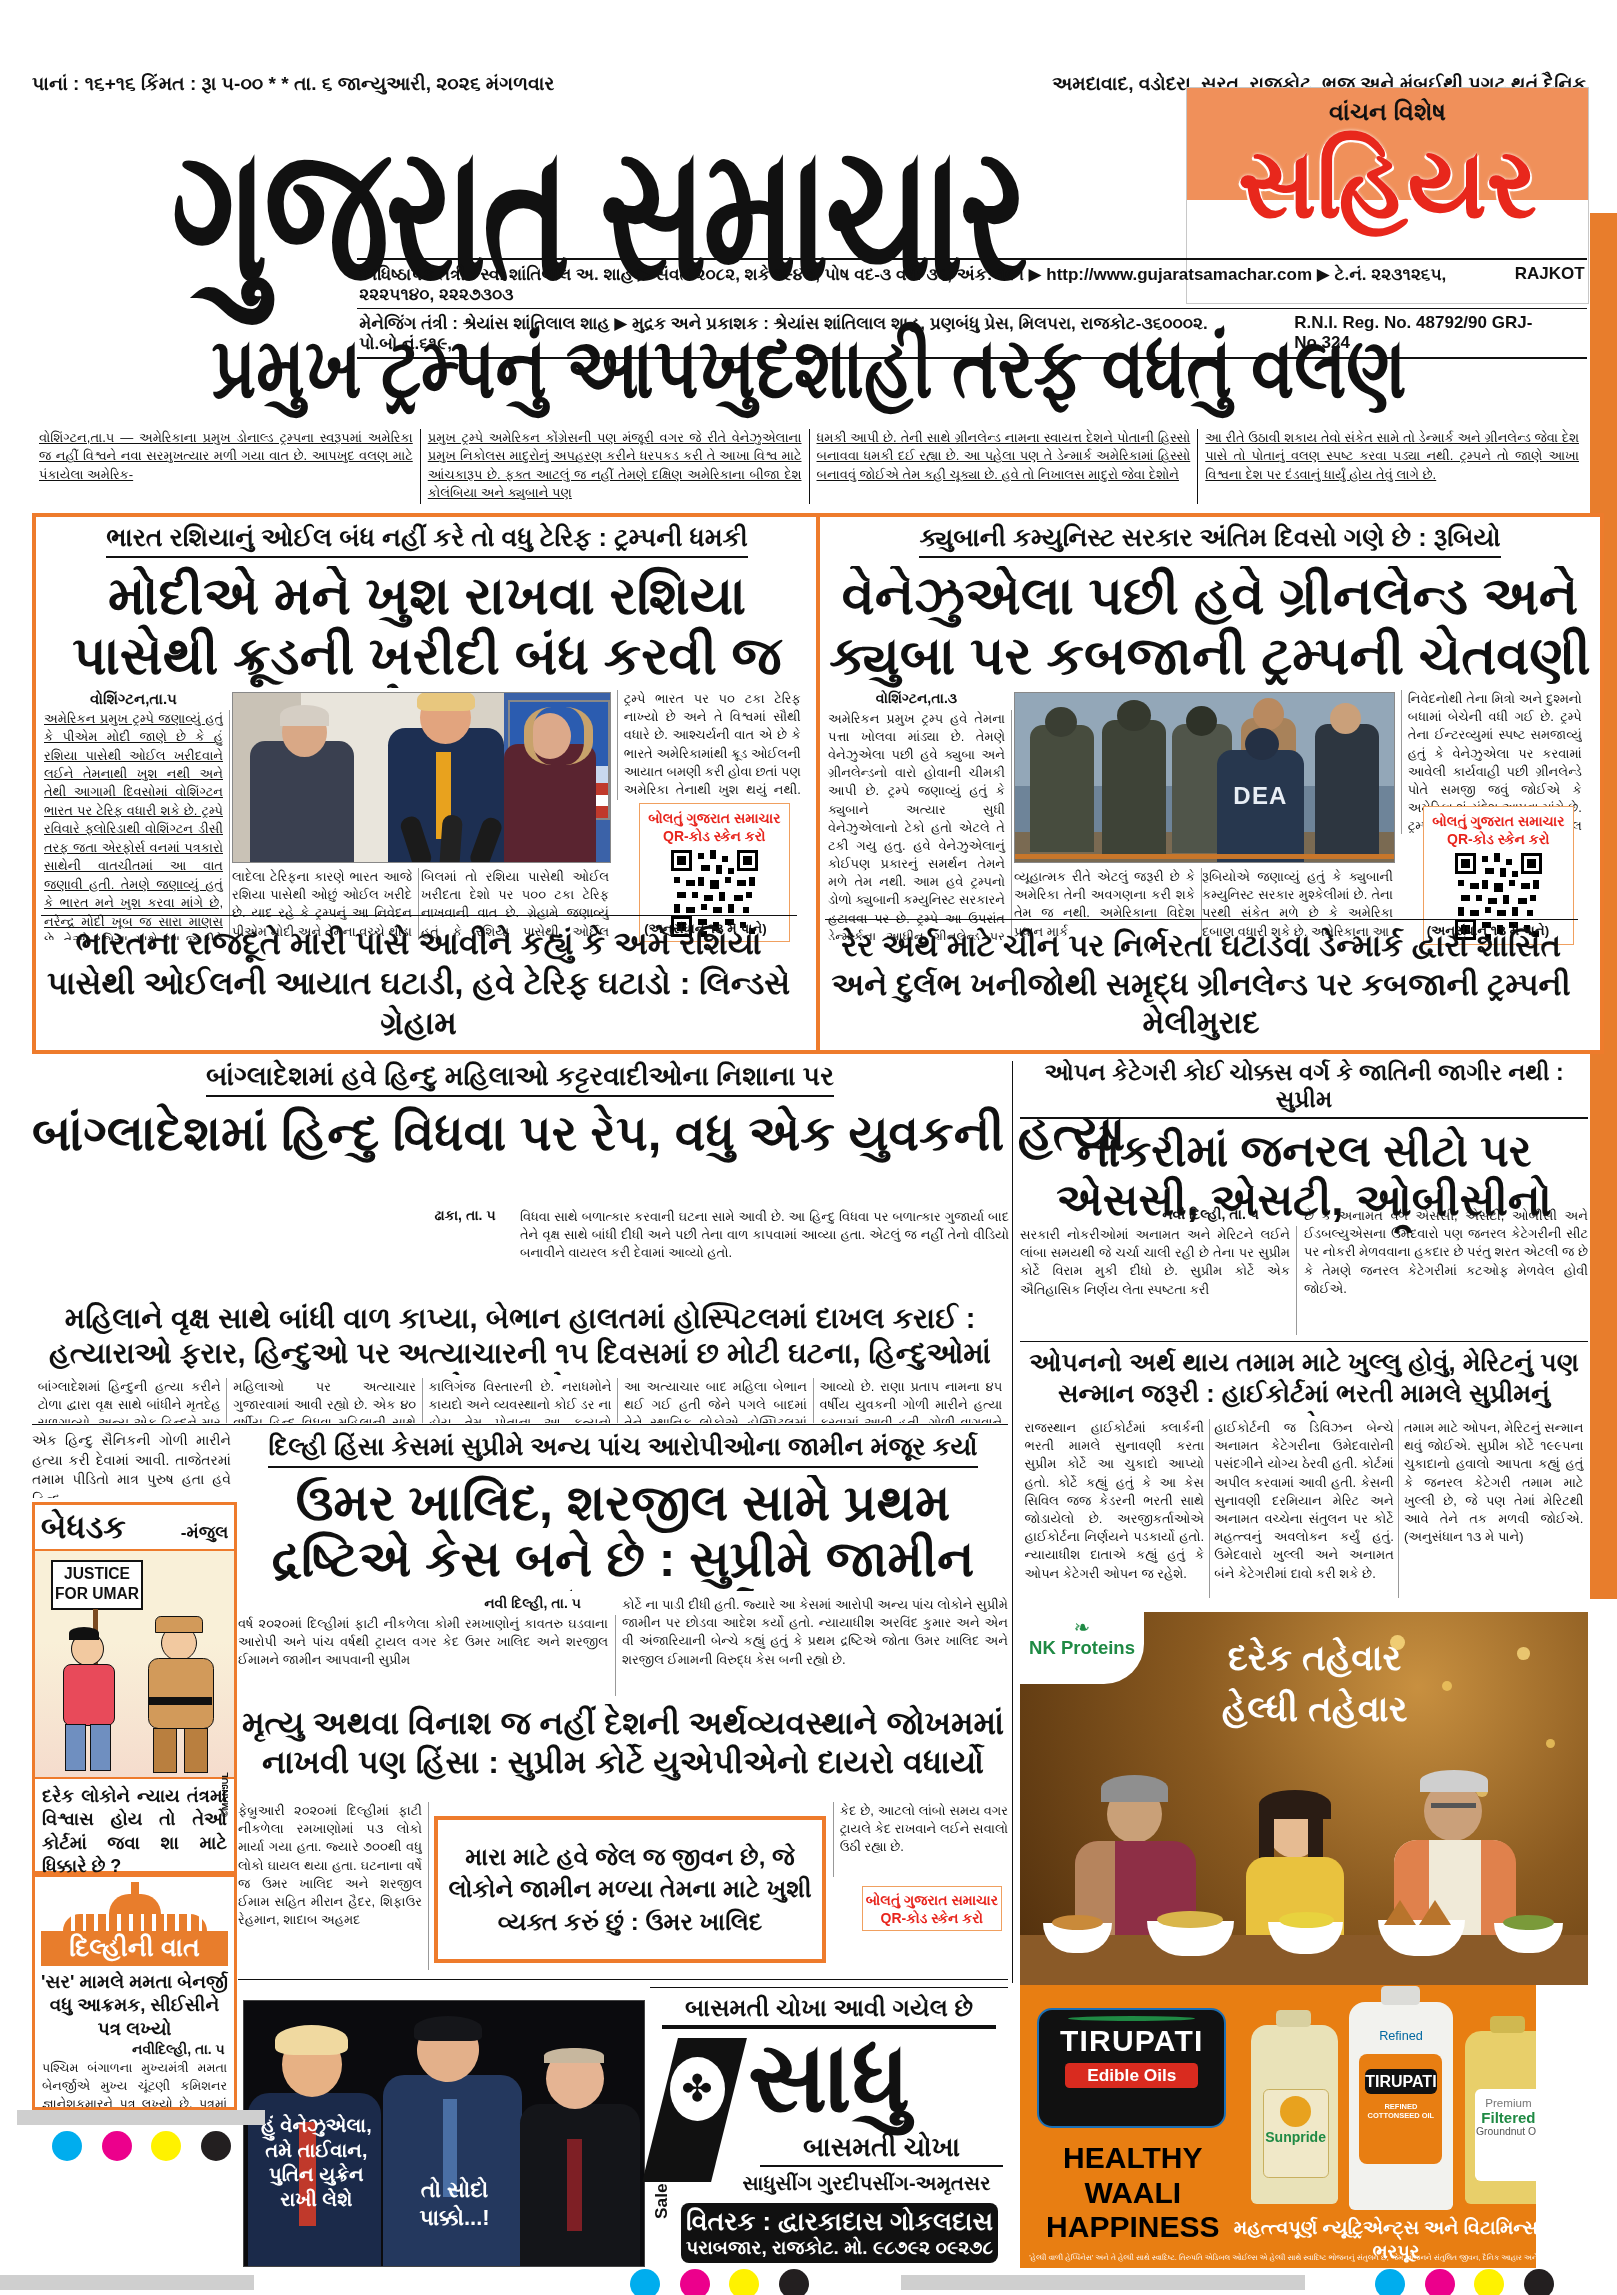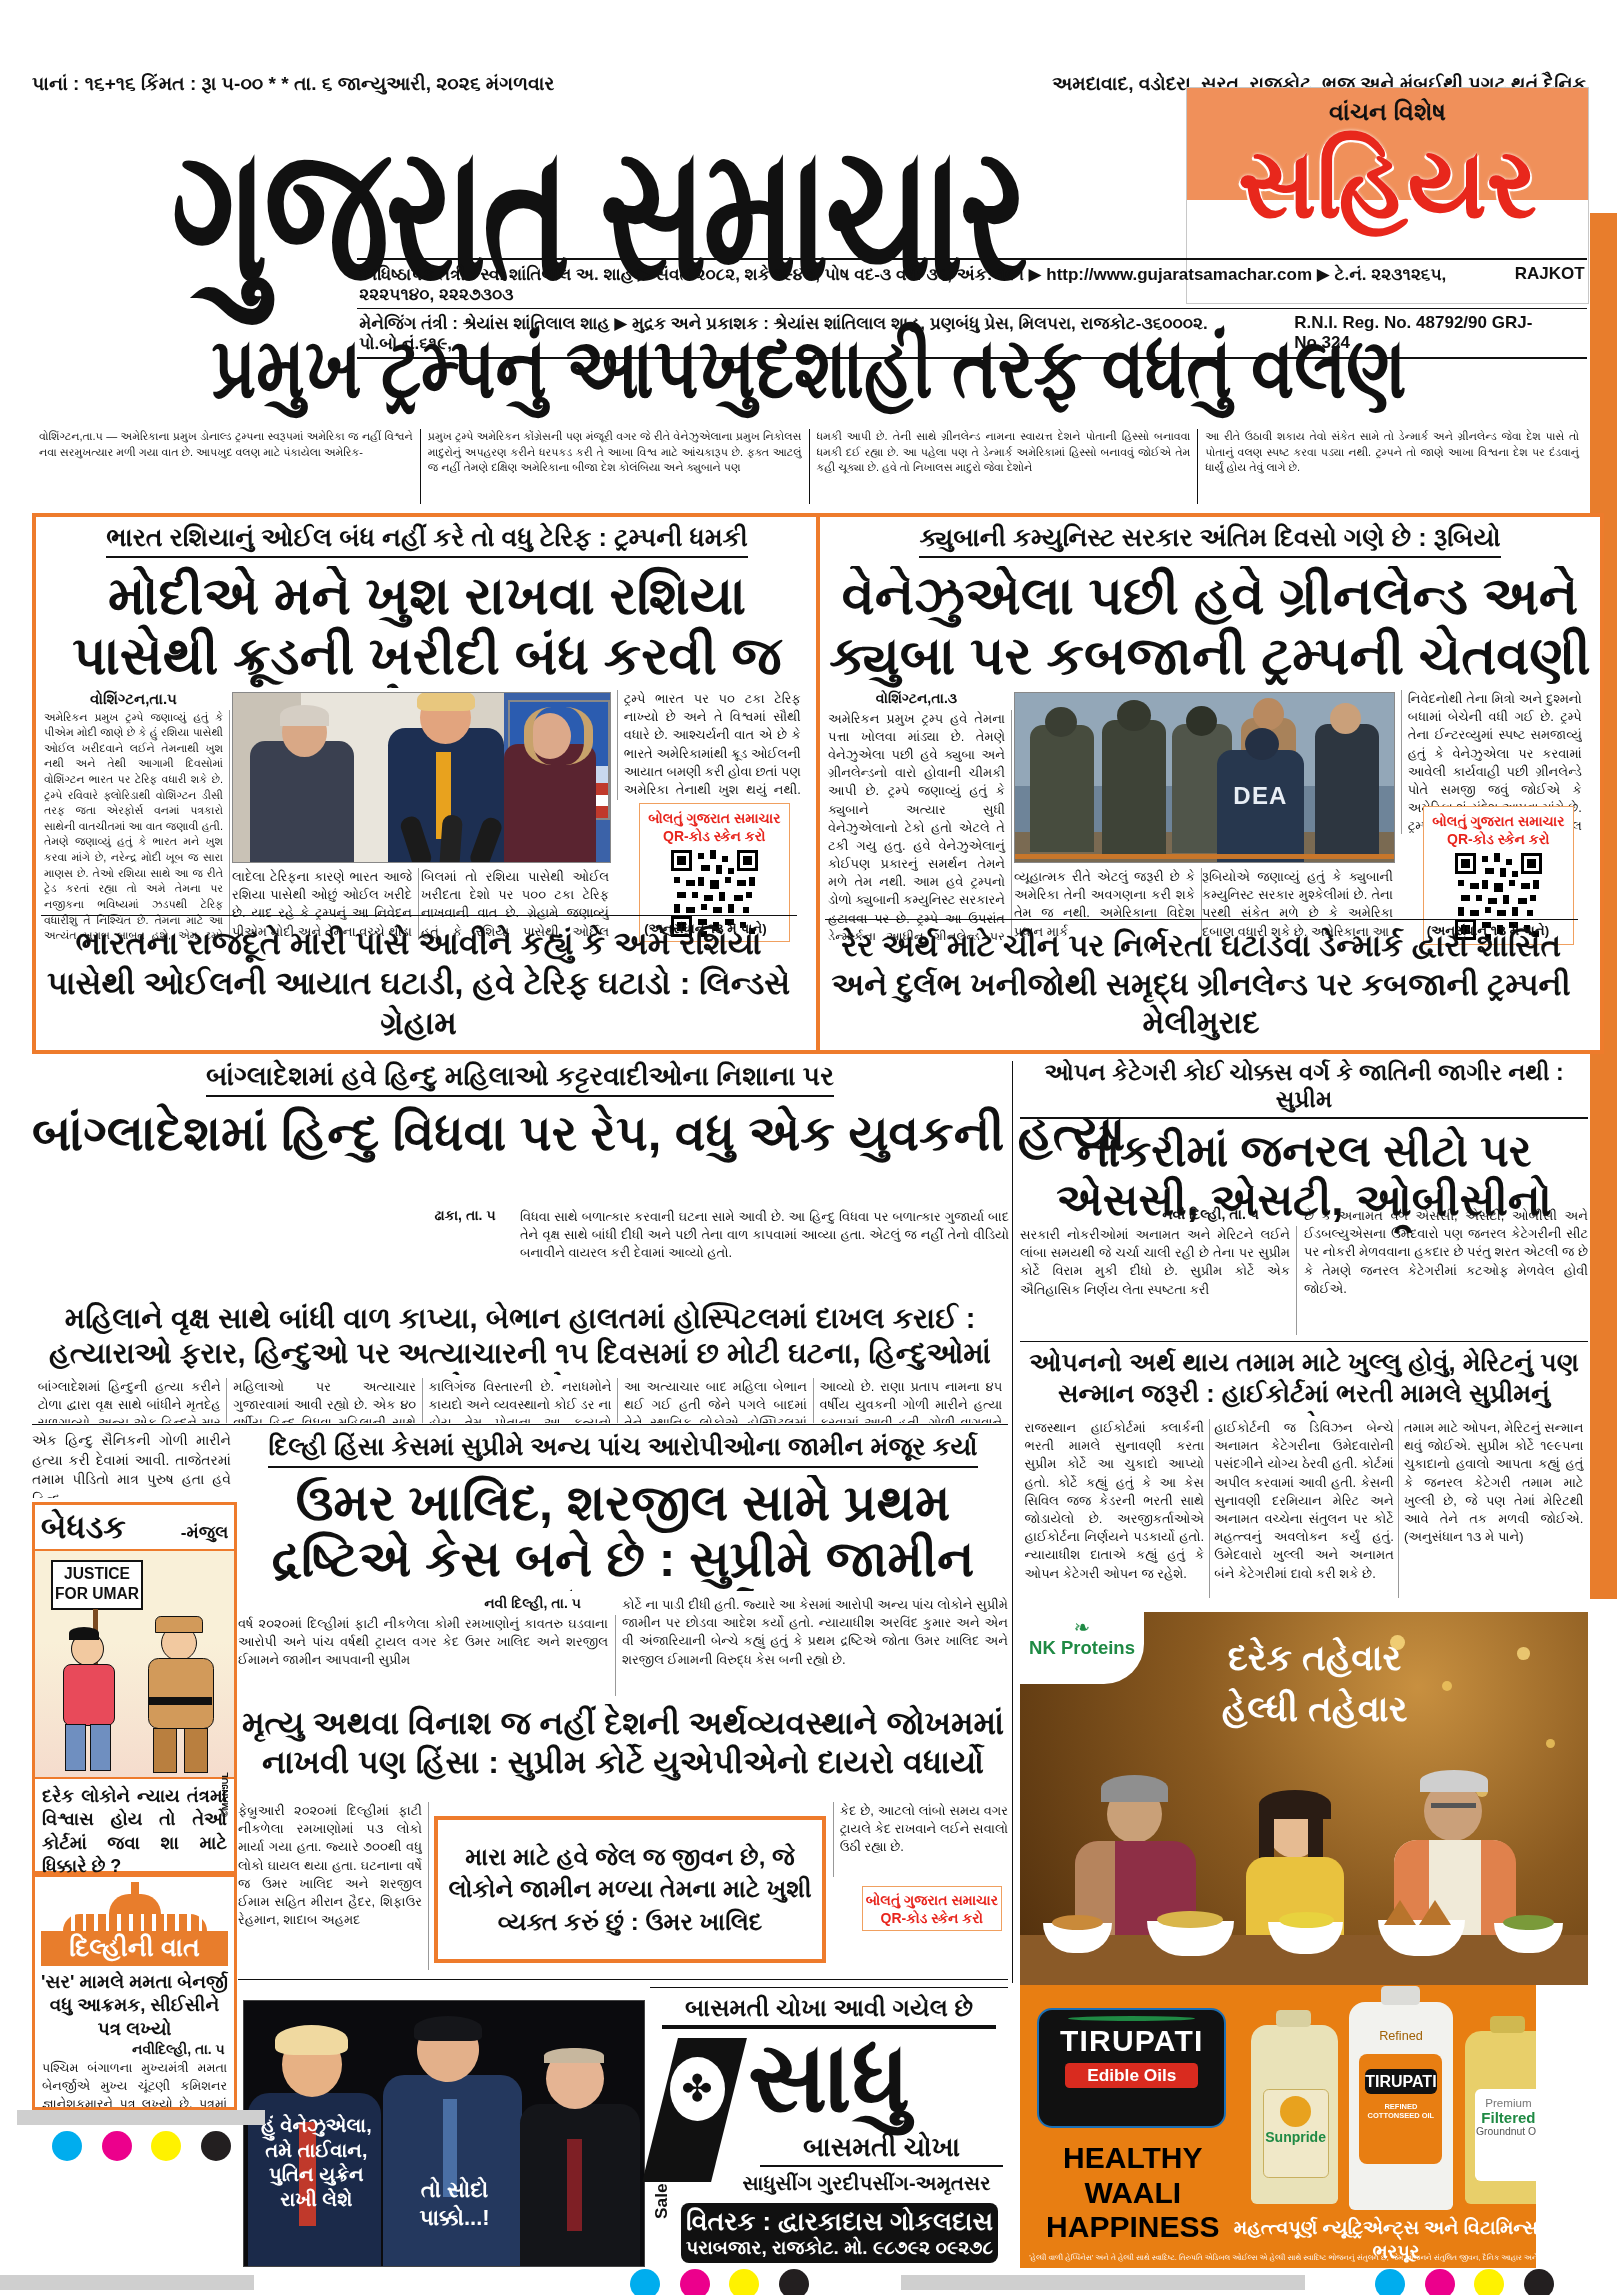--- a/index.html
+++ b/index.html
@@ -5,21 +5,21 @@
   html,body{margin:0;padding:0;background:#9a9a9a;}
   #page{position:relative;width:1617px;height:2295px;background:#ffffff;
         font-family:"Liberation Sans","DejaVu Sans",sans-serif;color:#111;overflow:hidden;}
   .abs{position:absolute;}
   .jt{text-align:justify;overflow:hidden;}
   .ctr{text-align:center;}
   .b{font-weight:bold;}
   .kicker{font-weight:bold;text-align:center;}
   .kicker span{border-bottom:2.3px solid #111;padding-bottom:3.5px;display:inline-block;}
   .hl{font-weight:800;text-align:center;line-height:1.12;}
-  .bt{font-size:11px;line-height:1.42;text-align:justify;overflow:hidden;}
+  .bt{font-size:13px;line-height:1.42;text-align:justify;overflow:hidden;text-decoration:underline;}
   .obox{border:4px solid #ee7b2c;background:#fff;}
   .band{border-top:1.7px solid #111;font-weight:800;text-align:center;line-height:1.25;}
   .vsep{background:#111;width:1.2px;}
   .cont{font-weight:bold;}
   
   .qrcard{border:1.7px solid #f0a060;background:#fff;text-align:center;padding:4.6px 2.3px;}
   .qrcard .r1{color:#e8251d;font-weight:bold;font-size:14px;line-height:1.3;}
   .qrcard .r2{color:#e8251d;font-weight:bold;font-size:14px;line-height:1.3;}
   .qrcard svg{display:block;margin:4.6px auto 0 auto;}
   
@@ -407,21 +407,21 @@
 
       <div class="bottle" style="left:231px;top:40px;width:87px;height:179px;background:#e9e2b8;">
         <div style="position:absolute;left:25.4px;top:-15px;width:35px;height:17.3px;background:#d8d0a0;border-radius:4.6px;"></div>
         <div style="position:absolute;left:11.6px;top:64px;width:64px;height:87px;background:#f0e8c8;border:1.7px solid #c8b060;border-radius:5.8px;text-align:center;">
           <div style="margin-top:5.8px;width:31px;height:31px;border-radius:50%;background:#e8a21e;display:inline-block;"></div>
           <div style="color:#1f8a44;font-weight:900;font-size:14px;">Sunpride</div>
         </div>
       </div>
       <div class="bottle" style="left:329px;top:17.3px;width:104px;height:208px;background:#f2f2ee;">
         <div style="position:absolute;left:32px;top:-16px;width:39px;height:18.5px;background:#dcdcd8;border-radius:4.6px;"></div>
-        <div style="text-align:center;color:#a16207;font-size:12.7px;margin-top:26.6px;">Refined</div>
+        <div style="text-align:center;color:#0369a1;font-size:12.7px;margin-top:26.6px;">Refined</div>
         <div style="position:absolute;left:10.4px;top:52px;width:83px;height:110px;background:#e87e12;border-radius:8px;text-align:center;color:#fff;">
           <div style="font-weight:900;font-size:16px;margin-top:15px;background:#111;border-radius:5.8px;margin-left:5.8px;margin-right:5.8px;padding:3.5px 0;">TIRUPATI</div>
           <div style="font-size:7.5px;font-weight:bold;margin-top:8px;">REFINED COTTONSEED OIL</div>
         </div>
       </div>
       <div class="bottle" style="left:445px;top:46px;width:87px;height:173px;background:#e8cf6a;">
         <div style="position:absolute;left:25.4px;top:-15px;width:35px;height:17.3px;background:#d0b850;border-radius:4.6px;"></div>
         <div style="position:absolute;left:10.4px;top:58px;width:66px;height:92px;background:#ffffff;border-radius:5.8px;text-align:center;">
           <div style="color:#777;font-size:11.6px;margin-top:7px;">Premium</div>
           <div style="color:#1f8a44;font-weight:900;font-size:15px;">Filtered</div>

